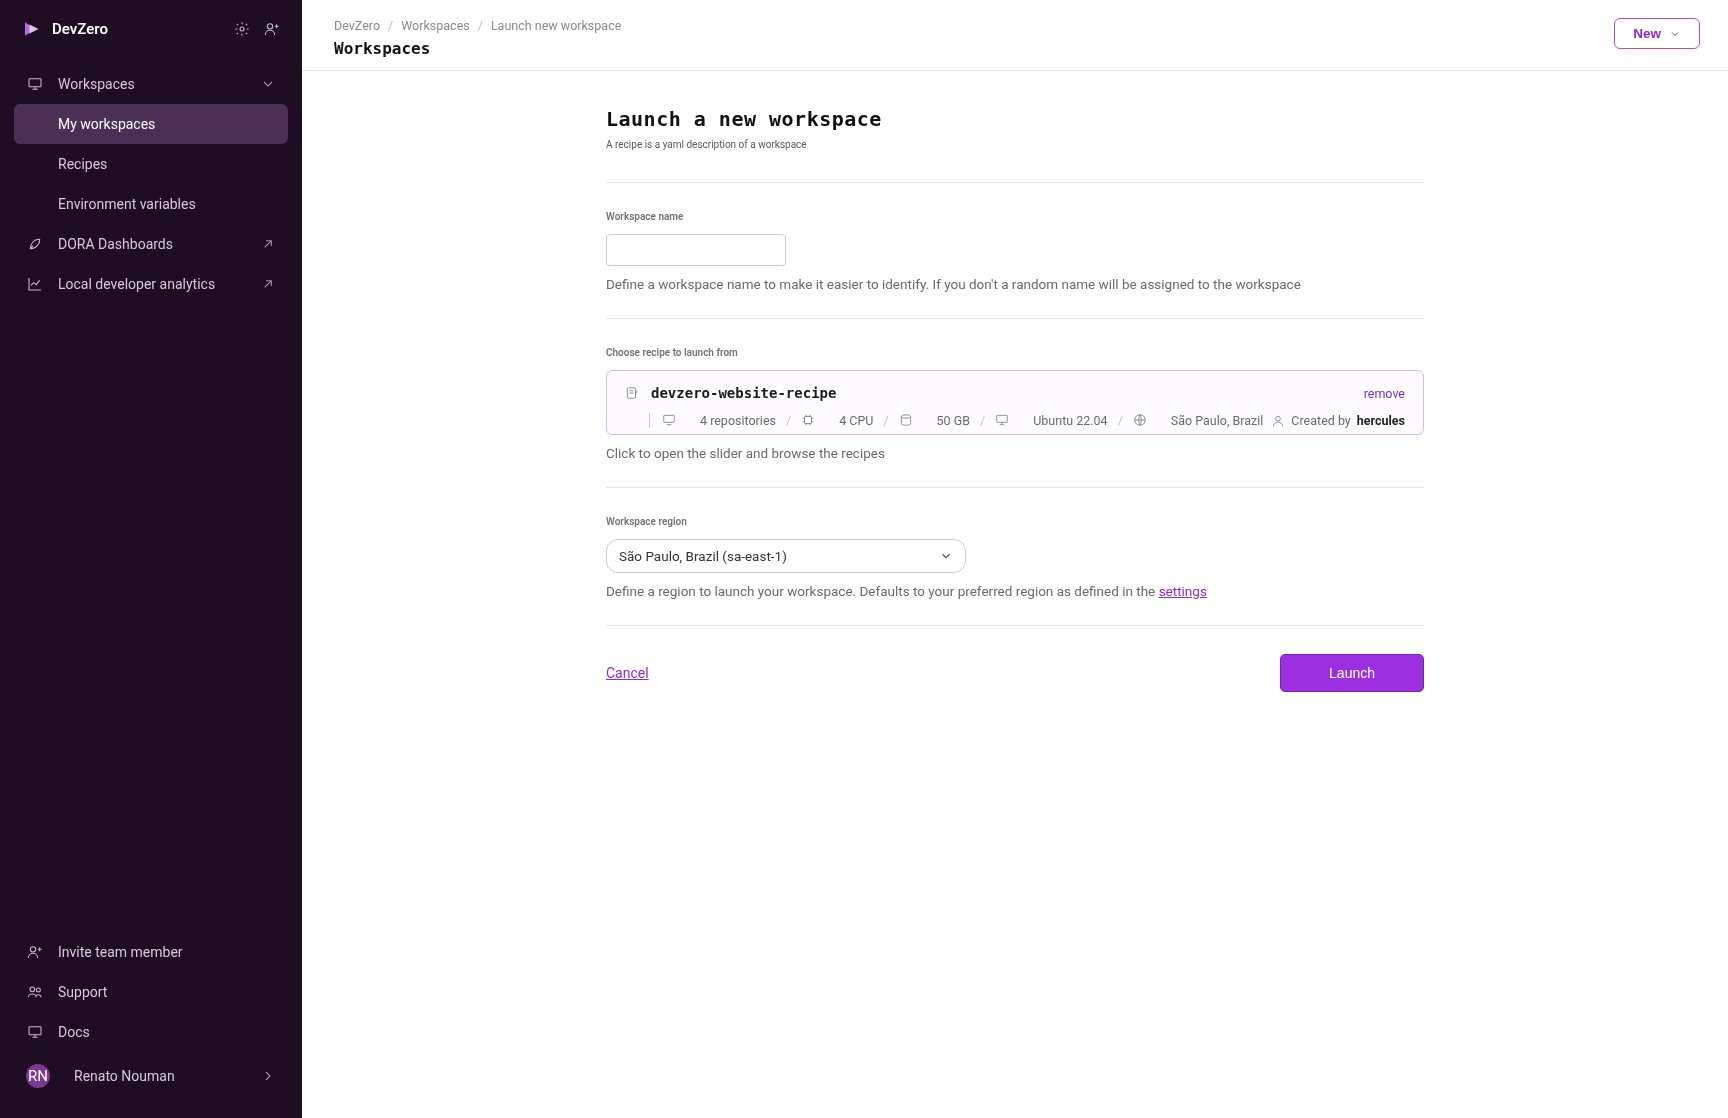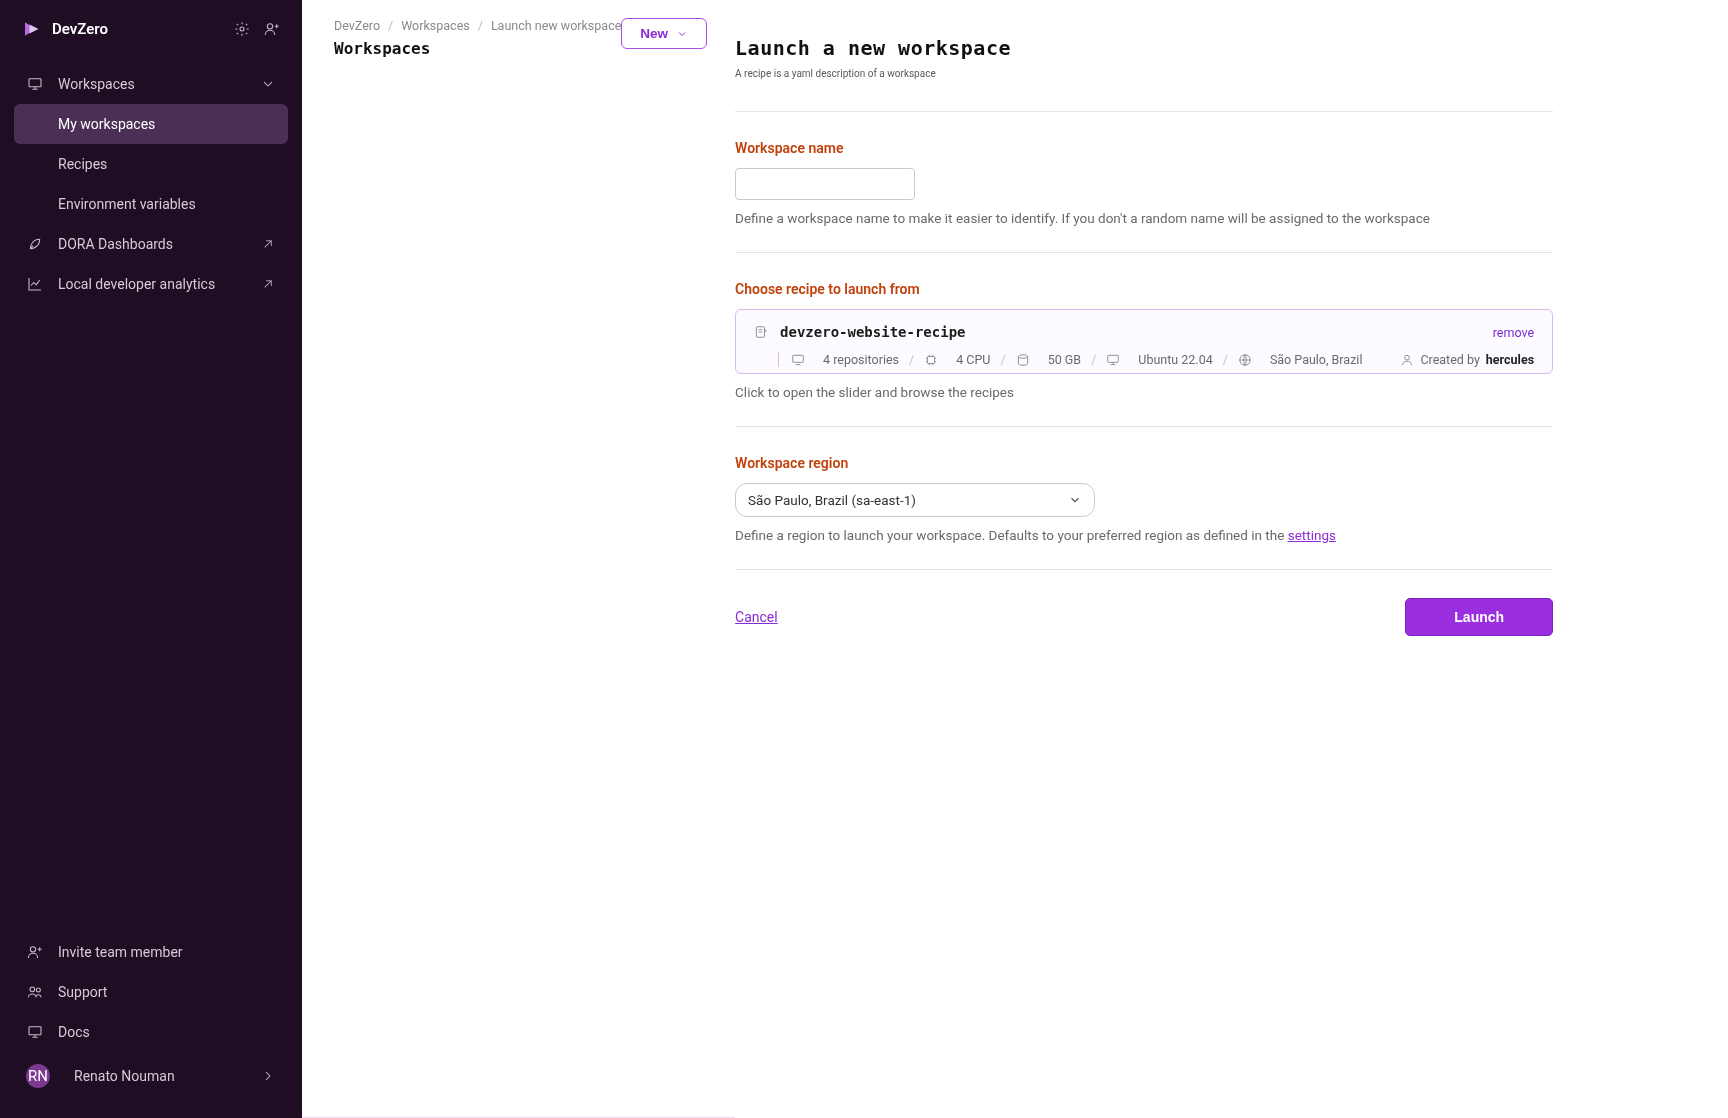--- a/index.html
+++ b/index.html
@@ -13,54 +13,54 @@
 .nav{padding:6px 14px;flex:1}
 .nav-item{display:flex;align-items:center;justify-content:space-between;padding:12px 12px;border-radius:6px;color:#d7c9da;cursor:pointer;font-size:14px}
 .nav-item .left{display:flex;align-items:center;gap:14px}
 .nav-item .icon{width:18px;display:inline-flex;justify-content:center}
 .nav-item.sub{padding-left:44px}
 .nav-item.active{background:#4b2f55;color:#fff}
 .nav-item .chevron{opacity:.8}
 .sidebar-footer{padding:10px 14px 18px}
 .sidebar-footer .nav-item{padding:12px 12px}
 .avatar{width:24px;height:24px;border-radius:50%;background:#7b3a8f;color:#fff;font-size:15px;display:inline-flex;align-items:center;justify-content:center;margin-right:10px}
-.main{flex:1;display:flex;}
+.main{flex:1;display:flex;flex-direction:column}
 .topbar{display:flex;justify-content:space-between;align-items:flex-start;padding:18px 28px 12px 32px;border-bottom:1px solid #eadff2}
 .breadcrumb{font-size:12.5px;color:#9b9b9b}
 .breadcrumb .sep{margin:0 8px;color:#bdbdbd}
 .breadcrumb .crumb{color:#8a8a8a}
 .page-title{font-family:ui-monospace,Menlo,Consolas,monospace;font-weight:700;font-size:16px;color:#111;margin-top:6px}
 .new-btn{border:1.5px solid #a94de0;color:#8a2bd6;background:#fff;border-radius:6px;padding:7px 18px;font-weight:700;font-size:13.5px;display:flex;align-items:center;gap:8px;cursor:pointer}
 .content{padding:36px 0;display:flex;justify-content:center}
 .form{width:818px}
 .form h1{font-family:ui-monospace,Menlo,Consolas,monospace;font-weight:700;font-size:20px;letter-spacing:.5px;color:#111;margin-bottom:8px}
 .form .sub{color:#5a5a5a;font-size:10px;margin-bottom:32px}
 hr.soft{border:none;border-top:1px solid #e7e2ea;margin:0}
 .section{padding:28px 0 26px;border-bottom:1px solid #e7e2ea}
-.label{font-weight:600;font-size:14px;color:#c2410c;margin-bottom:12px}
+.label{font-weight:600;font-size:10px;color:#737373;margin-bottom:12px}
 .text-input{width:180px;height:32px;border:1px solid #cfc7d4;border-radius:4px;padding:4px 8px;font-size:13px}
 .help{color:#6a6a6a;font-size:13.5px;margin-top:10px}
 .recipe-card{border:1px solid #d7b8ef;border-radius:6px;background:#fdfbff;padding:14px 18px 6px;margin-bottom:8px}
 .recipe-top{display:flex;justify-content:space-between;align-items:center}
 .recipe-name{font-family:ui-monospace,Menlo,Consolas,monospace;font-weight:700;font-size:14px;display:flex;align-items:center;gap:12px}
 .remove-link{color:#7a2fd0;font-size:12.5px;cursor:pointer}
 .recipe-meta{display:flex;justify-content:space-between;align-items:center;margin-top:12px;padding-left:24px;font-size:12.5px;color:#6a6a6a}
 .recipe-meta .meta-left{display:flex;align-items:center;gap:10px;border-left:1.5px solid #d7b8ef;padding-left:12px}
 .recipe-meta .pipe{color:#c9c0ce}
-.recipe-meta .meta-item{display:flex;align-items:flex-end;gap:18px}
+.recipe-meta .meta-item{display:flex;align-items:flex-start;gap:24px}
 .recipe-meta .meta-right{display:flex;align-items:center;gap:6px}
 .recipe-status{display:flex;justify-content:space-between;align-items:center;margin-top:12px;padding:8px 0 6px;font-size:12.5px;color:#8a8a8a;position:relative}
 .recipe-status .left{display:flex;align-items:center;gap:14px}
 .dot{width:8px;height:8px;background:#2a2a2a;border-radius:50%;display:inline-block}
 .drag-handle{position:absolute;left:50%;bottom:0;transform:translateX(-50%);width:18px;height:4px;background:#dcd2e2;border-radius:2px}
 .select{width:360px;height:34px;border:1px solid #cfc7d4;border-radius:12px;display:flex;align-items:center;justify-content:space-between;padding:0 12px;font-size:13.5px;color:#333;cursor:pointer;background:#fff}
 .link{color:#8a2bd6;text-decoration:underline;cursor:pointer}
 .actions{display:flex;justify-content:space-between;align-items:center;padding-top:28px}
 .cancel{color:#8a2bd6;text-decoration:underline;font-size:14px;cursor:pointer}
-.launch{background:#9b2fe0;color:#fff;border:1px solid #7a1fc0;border-radius:5px;padding:10px 48px;font-weight:700;font-size:14px;cursor:pointer}
+.launch{background:#9b2fe0;color:#fff;border:1px solid #7a1fc0;border-radius:5px;padding:10px 48px;font-weight:400;font-size:14px;cursor:pointer}
 svg{display:block}
 .ic{width:16px;height:16px;stroke:#c7b9cb;fill:none;stroke-width:1.6}
 .ic-sm{width:14px;height:14px;stroke:#8a8a8a;fill:none;stroke-width:1.6}
 </style>
 </head>
 <body>
 
 <aside class="sidebar">
   <div class="sidebar-header">
     <div class="brand">

